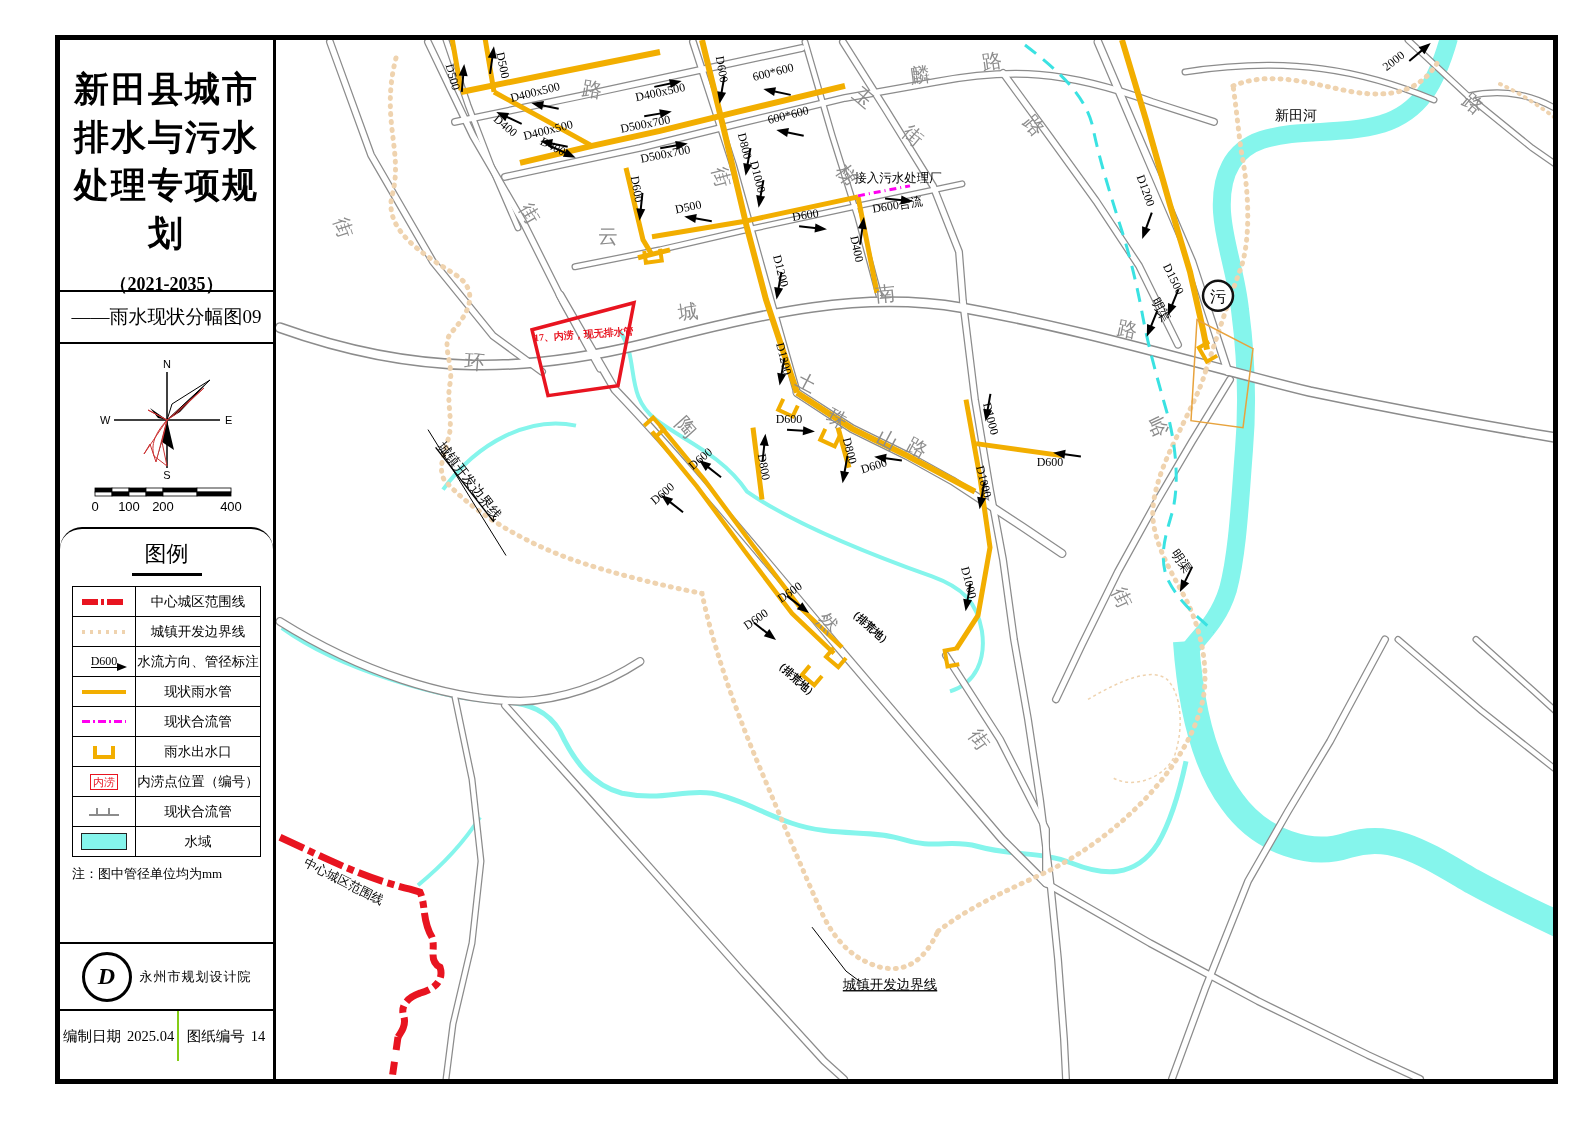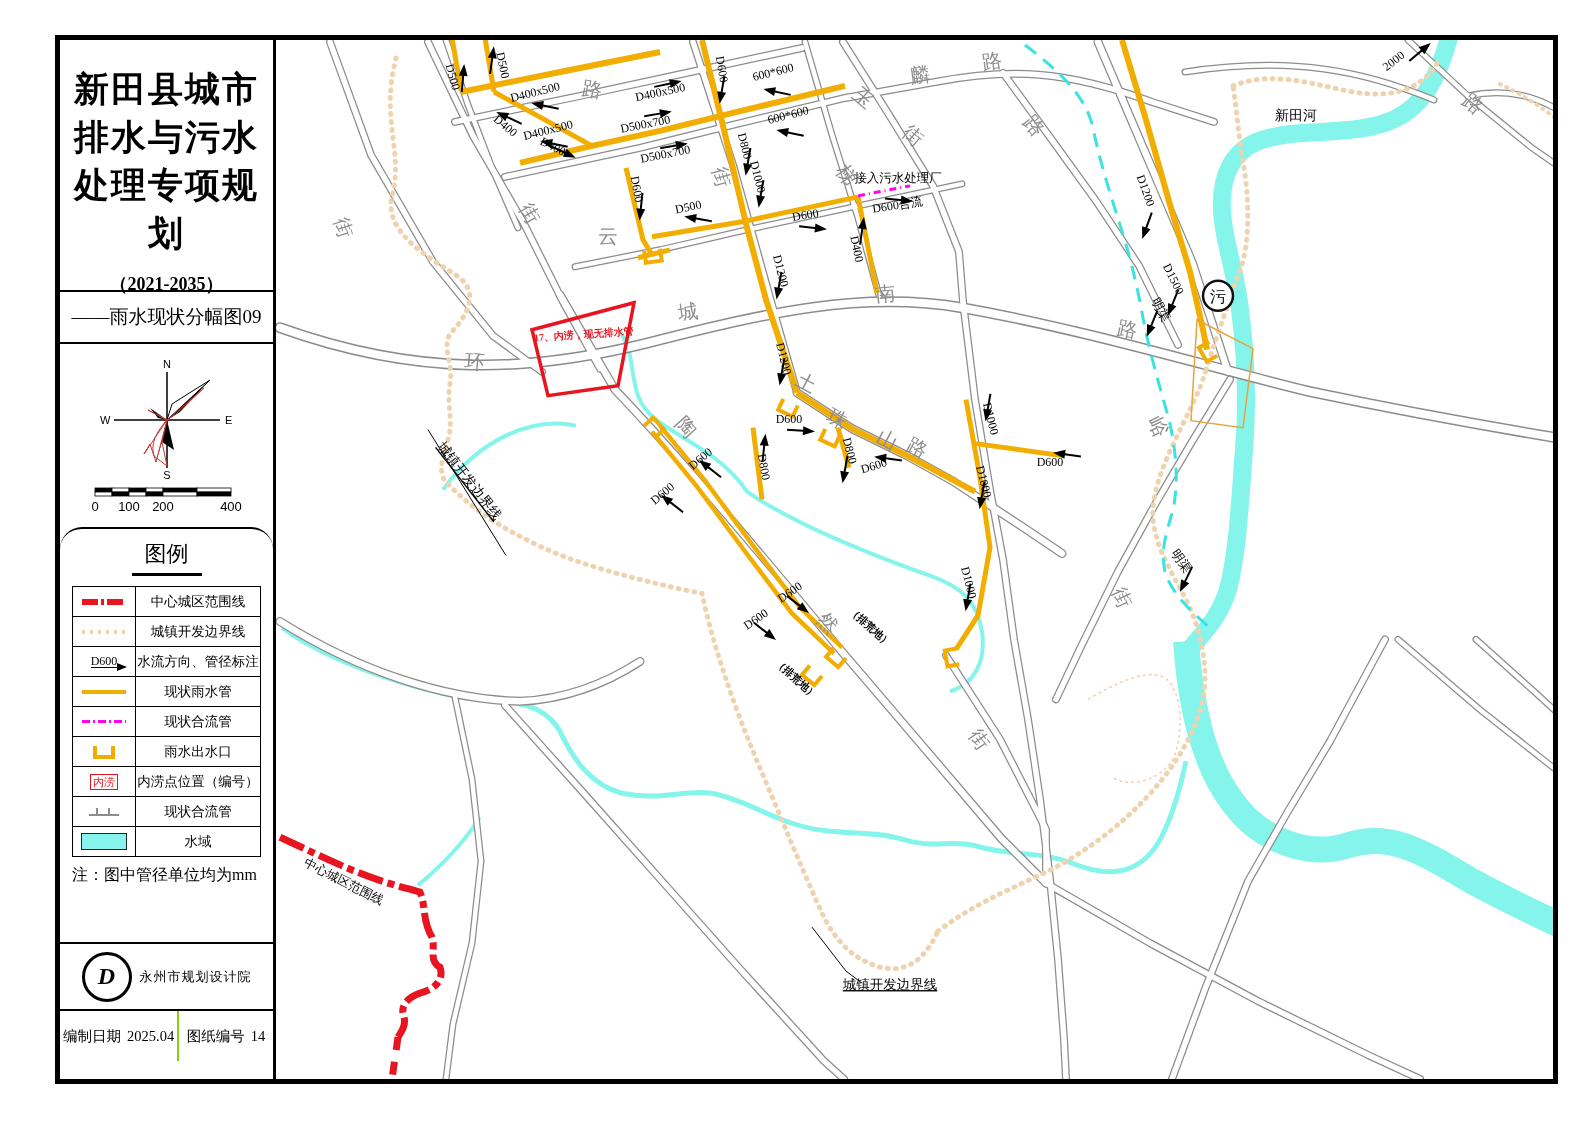--- a/index.html
+++ b/index.html
@@ -20,21 +20,21 @@
              display:flex;flex-direction:column;align-items:center;justify-content:center;gap:4px;}
   .s-legend{height:415px;border-top:2px solid #000;box-sizing:border-box;padding:10px 12px 3px 12px;border-radius:22px;}
   .lg-head{width:70px;margin:0 auto 10px auto;text-align:center;font-size:22px;
            font-family:"Liberation Serif",serif;border-bottom:3px solid #000;padding-bottom:4px;}
   .lg-table{border:1px solid #000;}
   .lg-row{display:flex;height:29px;border-bottom:1px solid #000;align-items:center;}
   .lg-row:last-child{border-bottom:none;}
   .lg-sym{width:62px;flex:0 0 62px;height:100%;border-right:1px solid #000;display:flex;
           align-items:center;justify-content:center;}
   .lg-lab{flex:1;font-size:13.5px;text-align:center;font-family:"Liberation Serif",serif;}
-  .lg-note{margin-top:8px;font-size:16px;font-family:"Liberation Serif",serif;}
+  .lg-note{margin-top:8px;font-size:13px;font-family:"Liberation Serif",serif;}
   .sw{display:inline-block;width:44px;}
   .swrd{height:6px;background:repeating-linear-gradient(90deg,#E81420 0 16px,#fff 16px 19px,#E81420 19px 22px,#fff 22px 25px,#E81420 25px 41px,#fff 41px 44px);}
   .swtan{height:4px;background:repeating-linear-gradient(90deg,#EFD3AF 0 3px,#fff 3px 8px);}
   .swrain{height:4px;background:#F2AE00;}
   .swcomb{height:3px;background:repeating-linear-gradient(90deg,#FF00F0 0 8px,#fff 8px 11px,#FF00F0 11px 13px,#fff 13px 16px);}
   .swwater{height:15px;background:#85F5EC;border:1px solid #222;}
   .swflow{font-size:12px;font-family:"Liberation Serif",serif;position:relative;line-height:10px;}
   .swflow .fl-t{border-bottom:1.5px solid #000;display:inline-block;padding-bottom:1px;}
   .swflow .arr{position:absolute;left:26px;top:7px;width:0;height:0;border-left:10px solid #000;
                border-top:4px solid transparent;border-bottom:4px solid transparent;}

